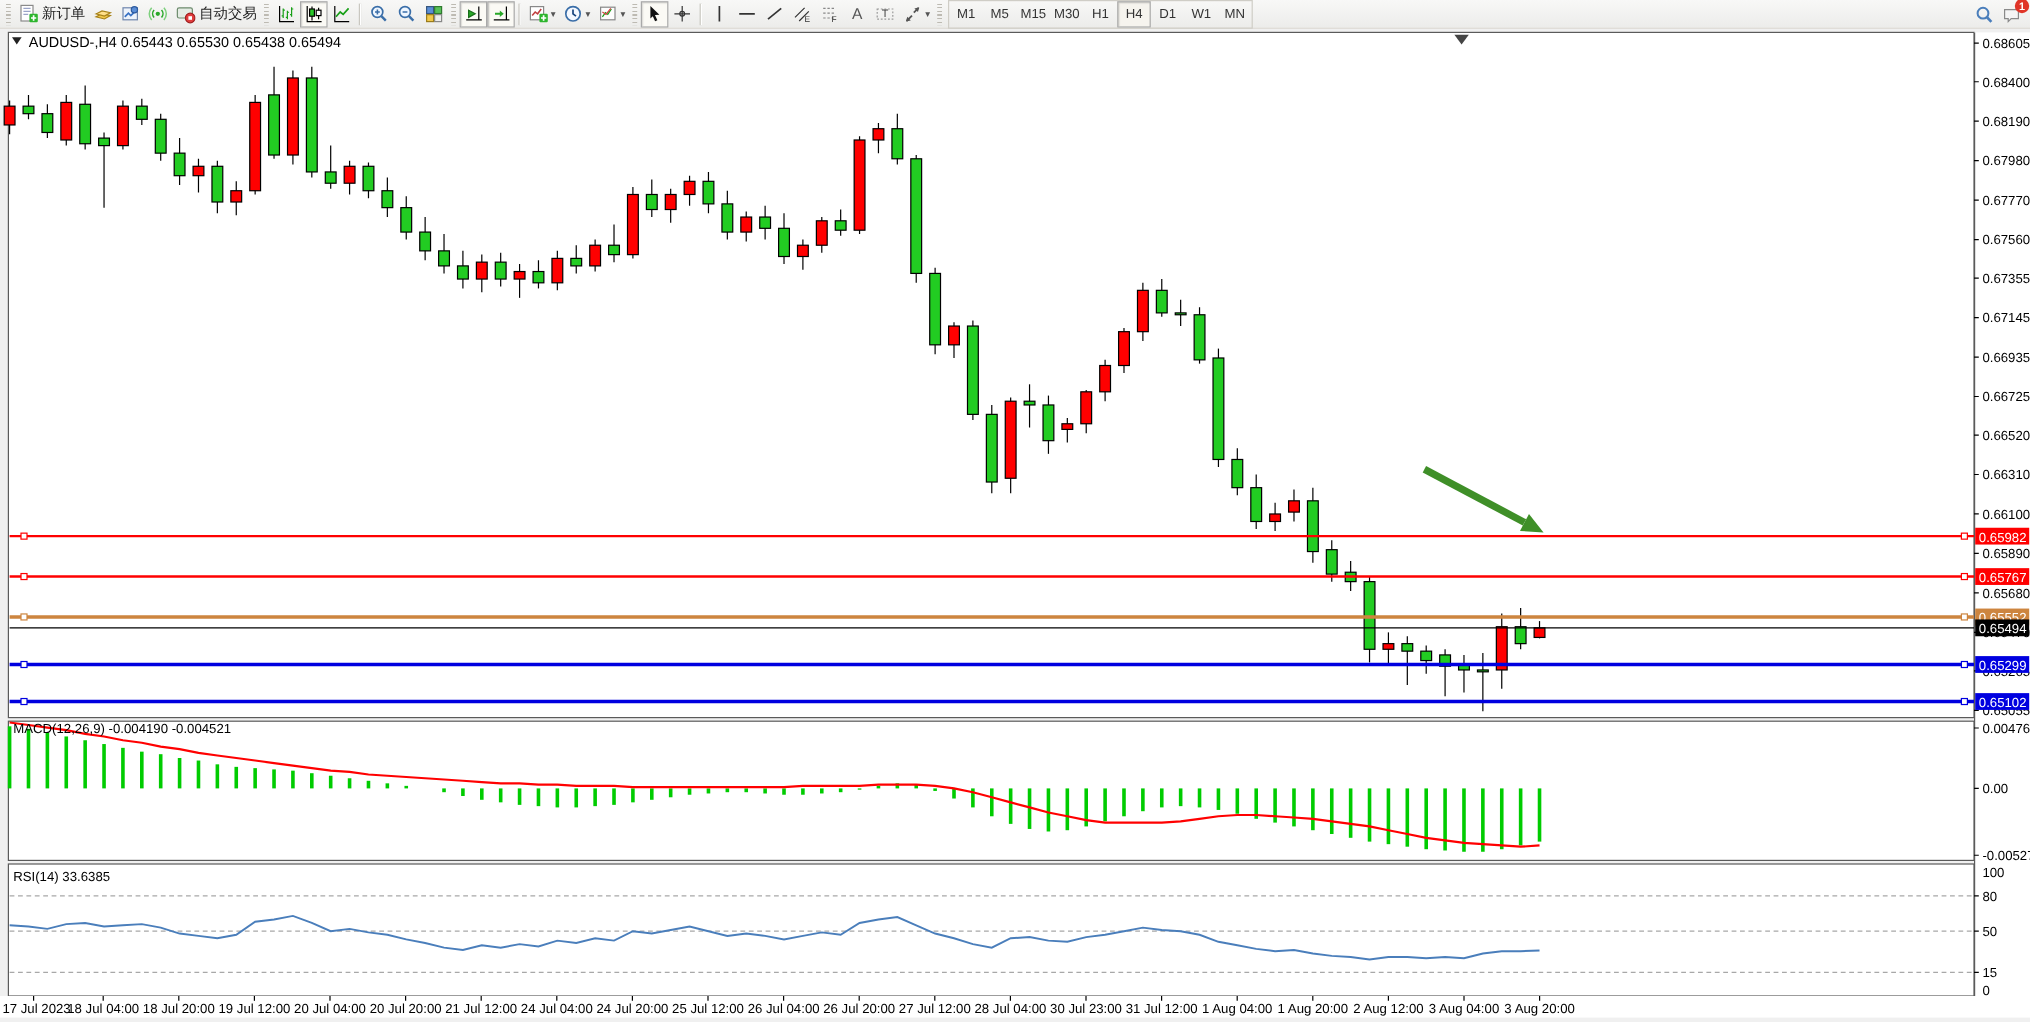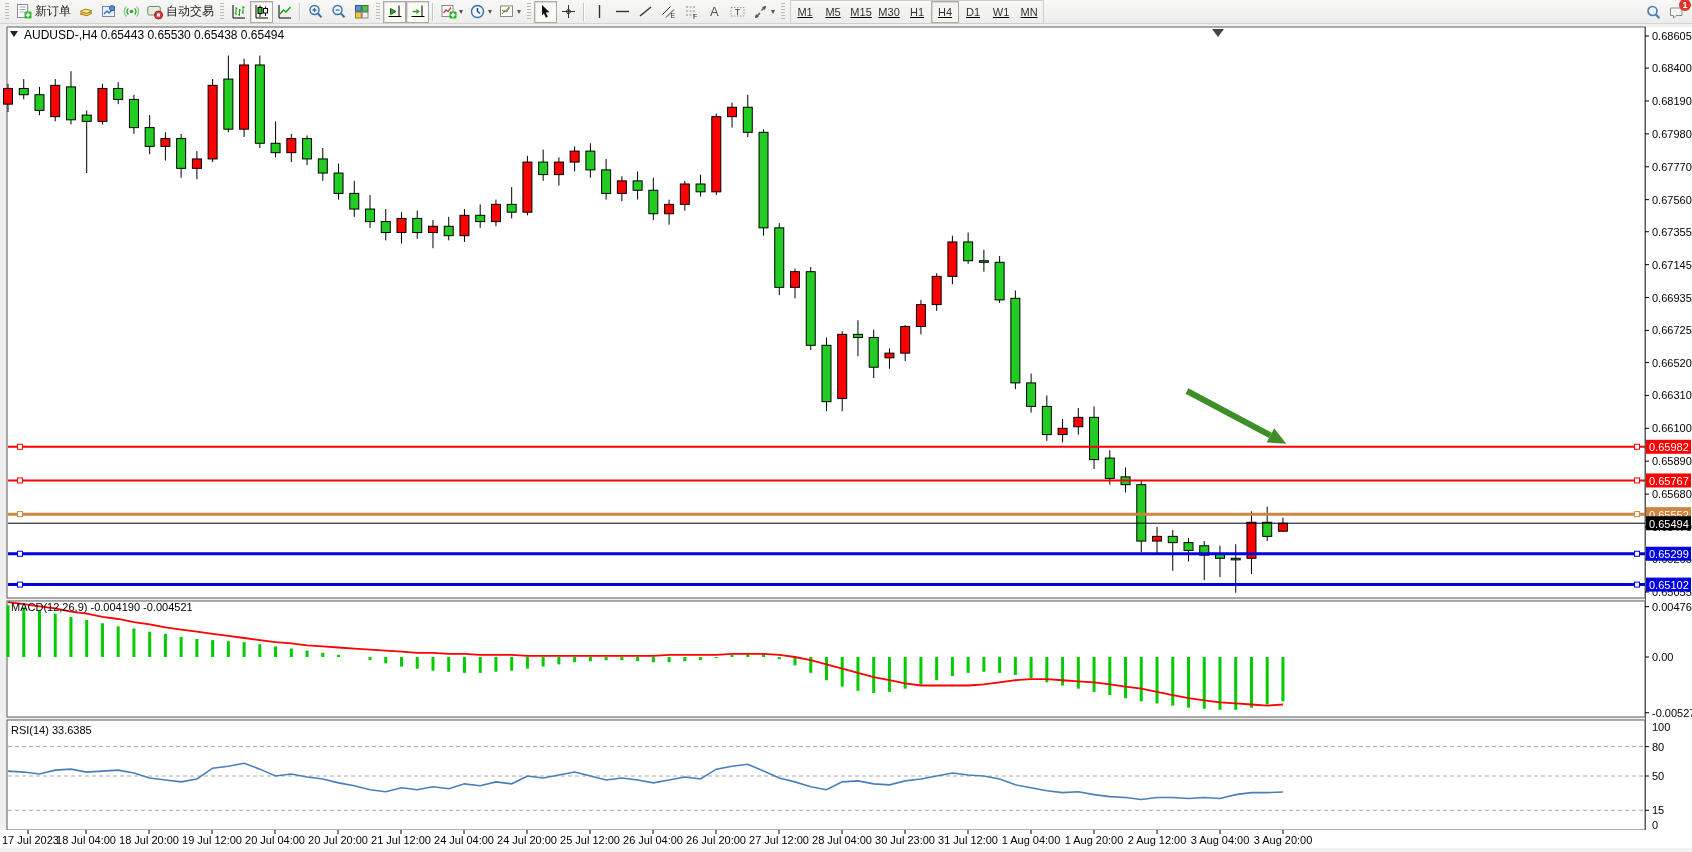--- a/index.html
+++ b/index.html
@@ -10,21 +10,21 @@
     background:linear-gradient(#f8f8f7,#ececea);border-bottom:1px solid #d7d4cc;
     display:flex;align-items:center;padding:0 2px;box-sizing:border-box;white-space:nowrap;}
   .tb-btn{display:inline-flex;align-items:center;justify-content:center;height:22px;min-width:22px;
     padding:0 2px;margin:0;border:1px solid transparent;box-sizing:border-box;cursor:default;
     font-size:12px;color:#222;}
   .tb-btn.pressed{border:1px solid #a9a9a9;background:#fbfaf5;box-shadow:inset 1px 1px 1px rgba(0,0,0,0.12);}
   .tb-btn .lbl{margin-left:3px;font-size:12px;}
   .tb-btn .dd{font-size:8px;color:#555;margin-left:2px;}
   .tb-sep{width:1px;height:18px;background:#c9c7c0;border-right:1px solid #fff;margin:0 3px;}
   .tb-grip{width:4px;height:18px;margin:0 3px;background:repeating-linear-gradient(#bdbab2 0 1px,transparent 1px 3px);}
-  .tf-group{display:inline-flex;border:1px solid #cfcdc6;height:22px;align-items:flex-start;margin-left:2px;text-decoration:underline;}
+  .tf-group{display:inline-flex;border:1px solid #cfcdc6;height:22px;align-items:flex-start;margin-left:2px;}
   .tf-btn{display:inline-flex;align-items:center;justify-content:center;height:20px;min-width:26px;
     font-size:11px;color:#333;border:1px solid transparent;}
   .tf-btn.pressed{border:1px solid #a9a9a9;background:#f6f4ee;box-shadow:inset 1px 1px 1px rgba(0,0,0,0.12);}
   #tb-right{position:absolute;right:4px;top:1px;display:flex;align-items:center;}
   .badge{position:absolute;top:-3px;right:-4px;width:12px;height:12px;border-radius:50%;
     background:#e03528;color:#fff;font-size:9px;line-height:12px;text-align:center;font-weight:bold;}
   .chat-wrap{position:relative;}
   svg text{font-family:"Liberation Sans",sans-serif;}
 </style>
 </head>

